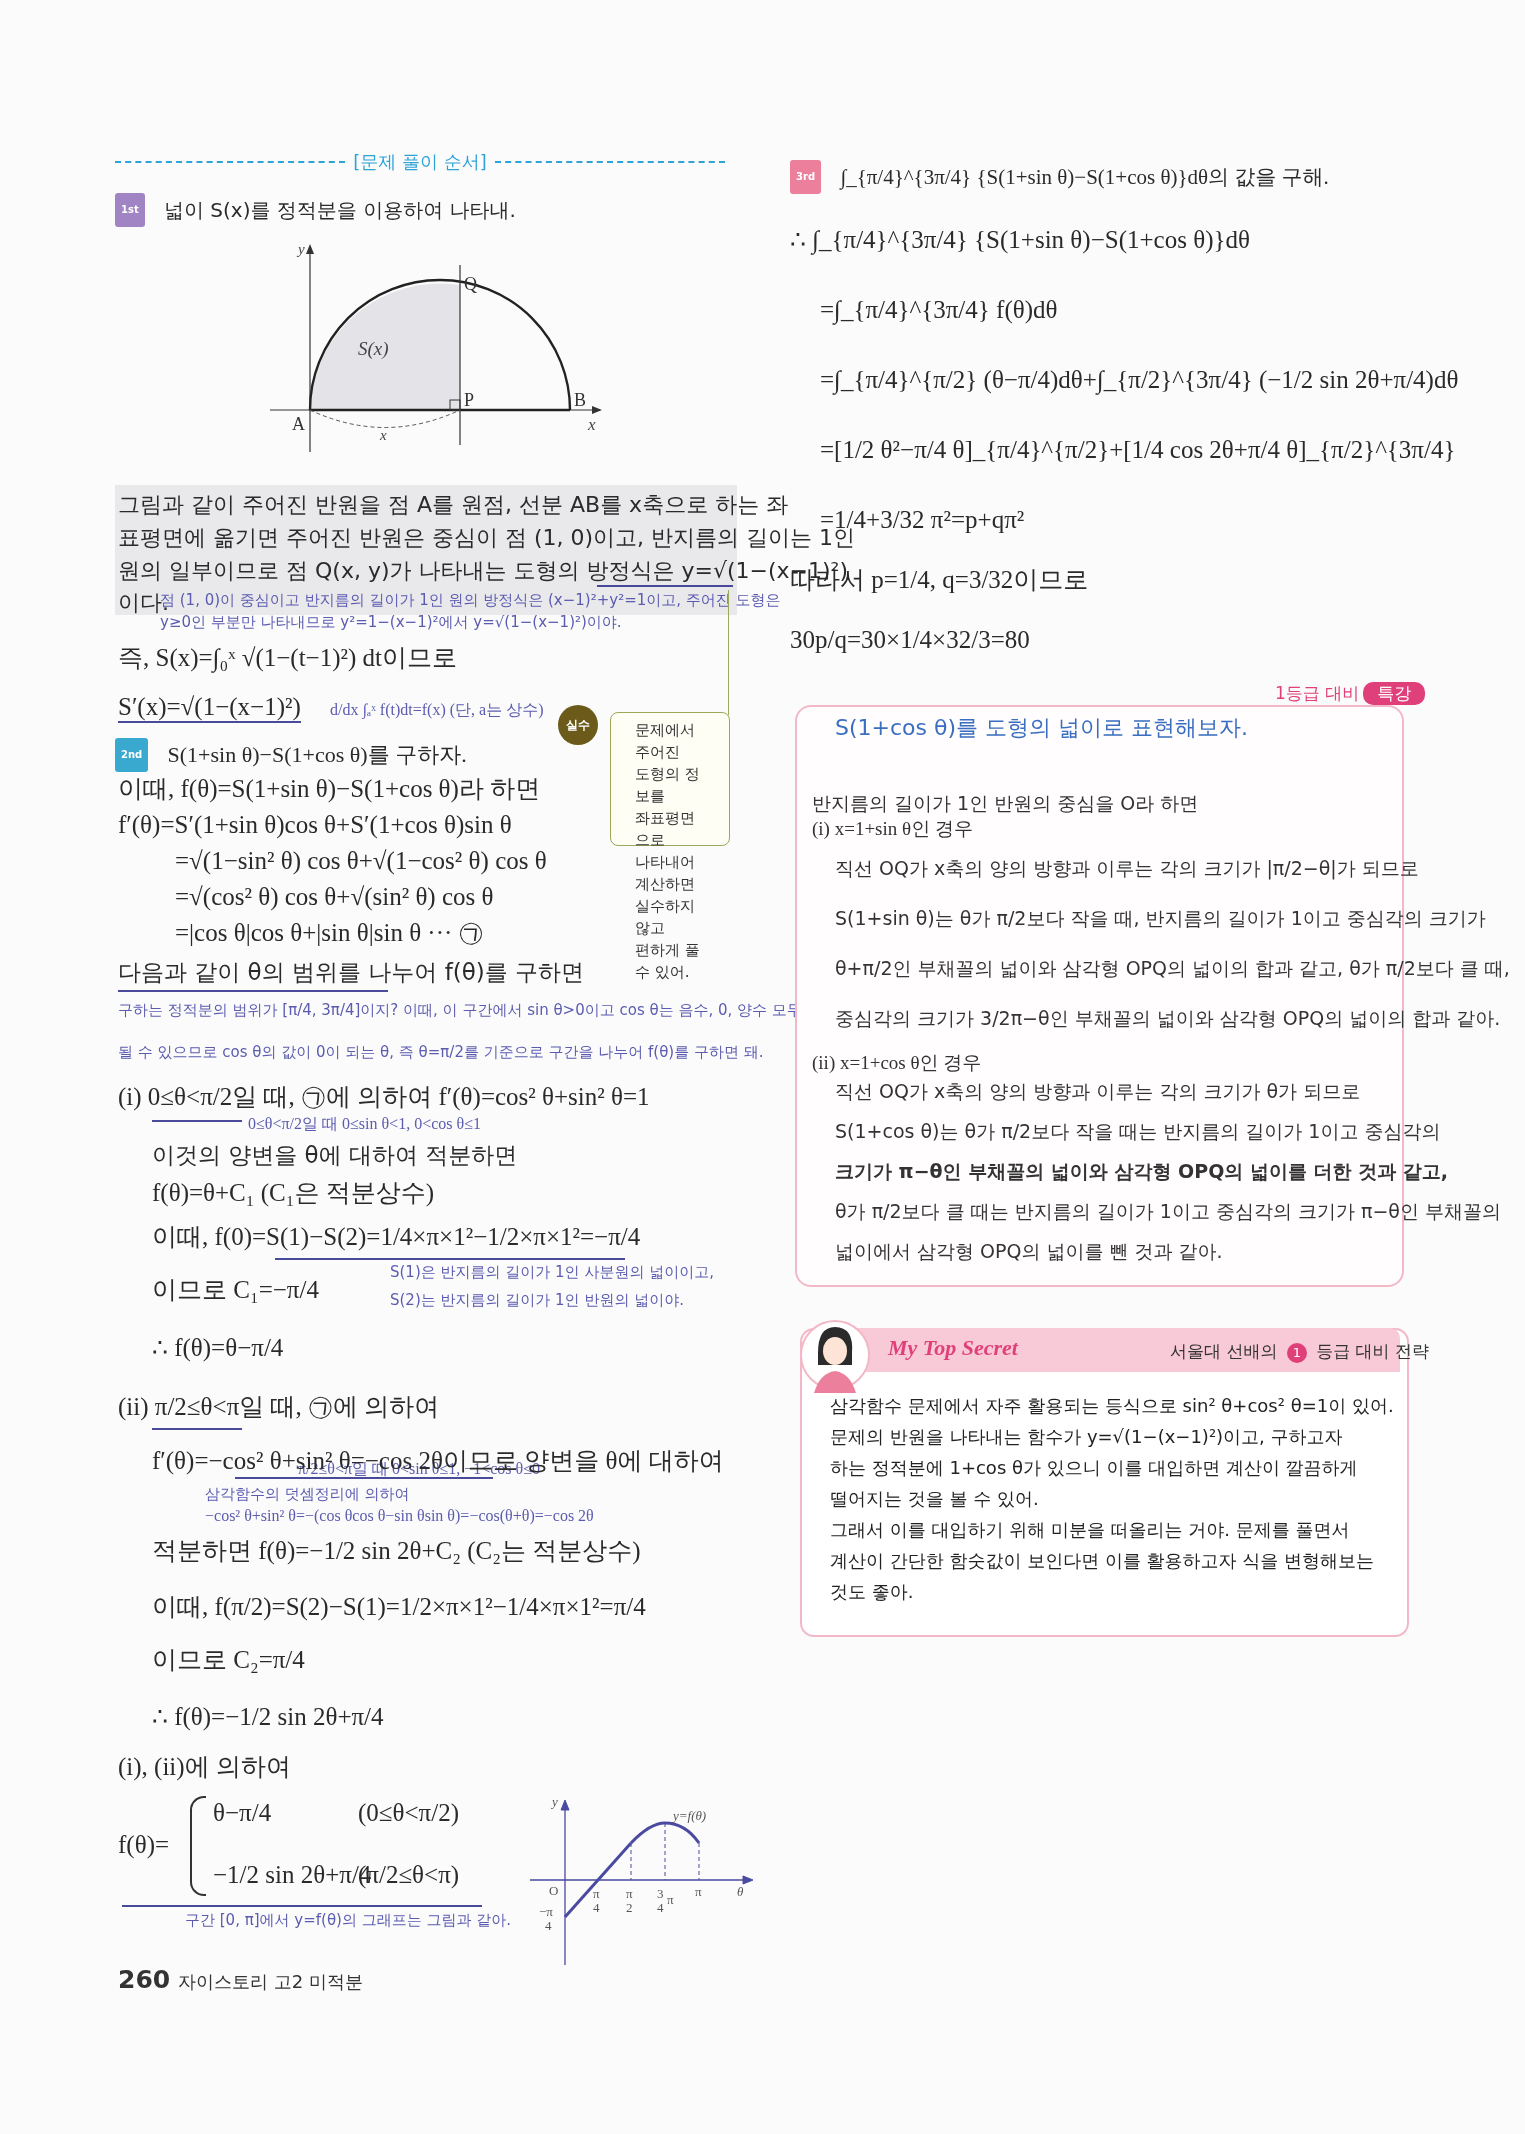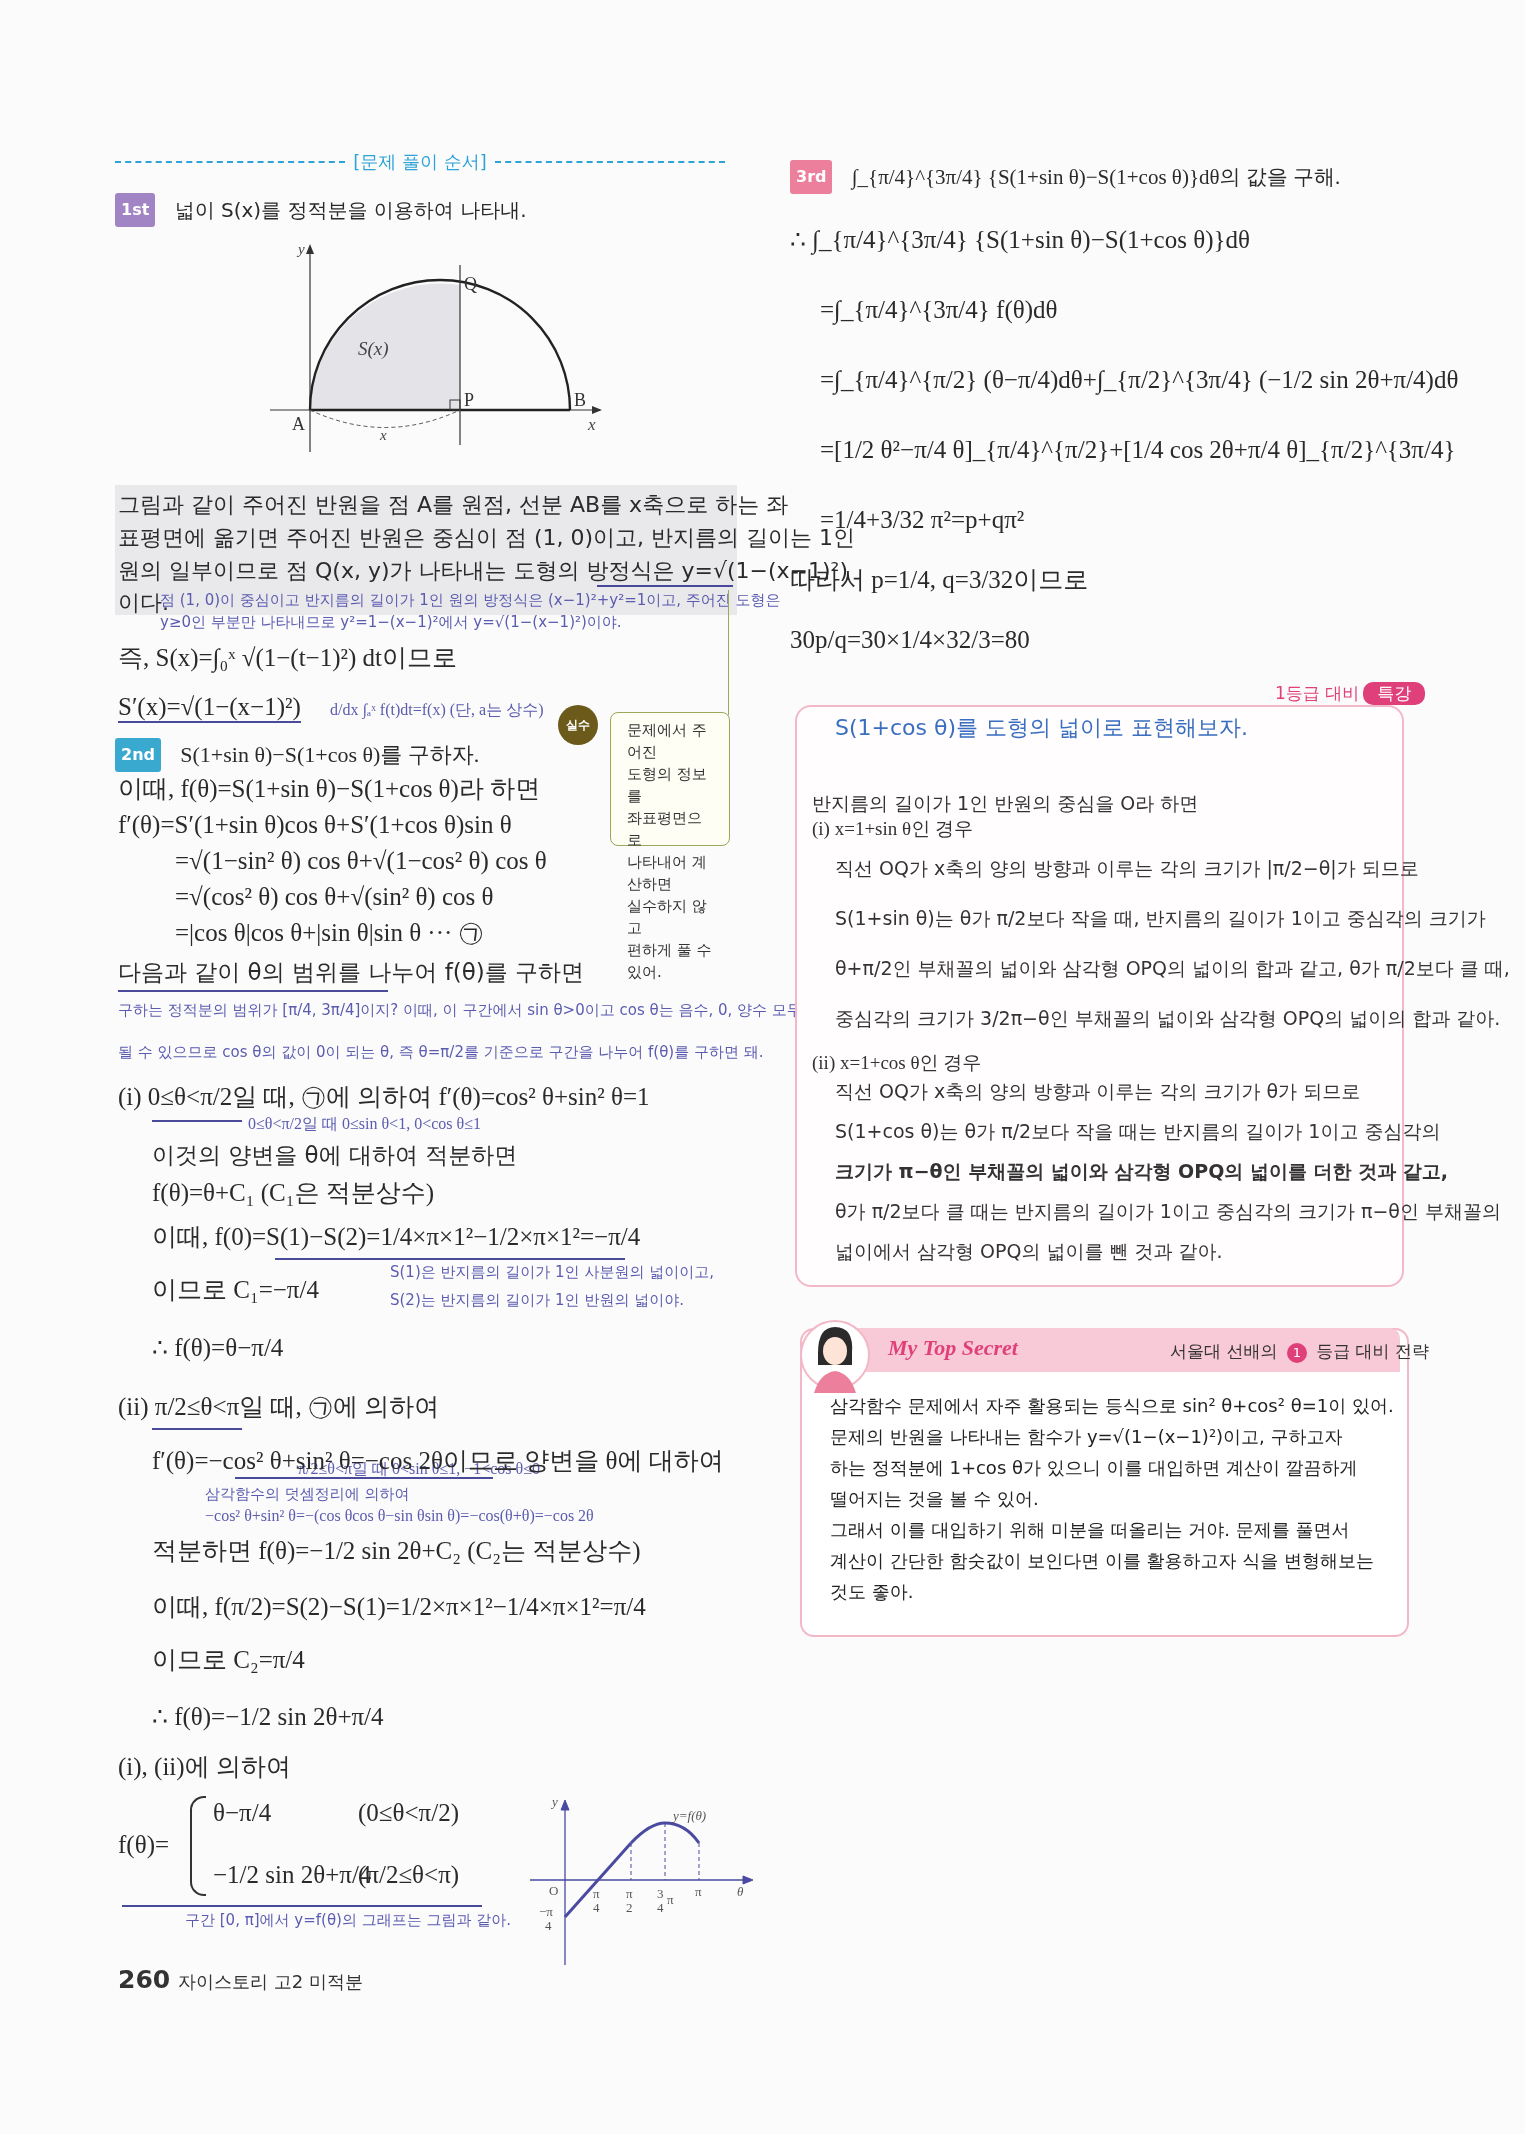--- a/index.html
+++ b/index.html
@@ -8,34 +8,34 @@
     background:#fbfbfb;
     font-family:"DejaVu Sans", sans-serif; color:#2a2a2a;
   }
   .abs { position:absolute; }
   .line { position:absolute; font-size:23px; line-height:30px; white-space:nowrap; }
   .math { font-family:"Liberation Serif","DejaVu Serif", serif; font-size:25px; }
   .note { position:absolute; color:#5b5bb0; font-size:15px; line-height:20px; white-space:nowrap; }
   .note .math { font-size:16px; }
   .ul { border-bottom:2px solid #4a4a9a; padding-bottom:1px; }
   .step-badge {
-    display:inline-block; color:#fff; font-size:16px; font-weight:bold;
+    display:inline-block; color:#fff; font-size:10px; font-weight:bold;
     padding:2px 6px; border-radius:3px; margin-right:12px; vertical-align:middle;
   }
   .header-rule {
     position:absolute; left:115px; top:152px; width:610px; height:20px;
     display:flex; align-items:center; gap:8px; color:#2ea3d8;
   }
   .header-rule .dash { flex:1; border-top:2px dashed #2ea3d8; }
   .header-rule span { font-size:18px; white-space:nowrap; }
   .shade { position:absolute; background:#e9e9ec; }
   .callout {
     position:absolute; left:610px; top:712px; width:120px; height:134px;
     border:1.5px solid #9aa85a; border-radius:8px; background:#fffef4;
-    font-size:15px; line-height:22px; padding:6px 16px; box-sizing:border-box; color:#333;
+    font-size:15px; line-height:22px; padding:6px 24px; box-sizing:border-box; color:#333;
   }
   .callout-badge {
     position:absolute; left:558px; top:705px; width:40px; height:40px; border-radius:50%;
     background:#6b5a1a; color:#fff; font-size:12px; font-weight:bold; text-align:center; line-height:40px;
   }
   .special-box {
     position:absolute; left:795px; top:705px; width:605px; height:578px;
     border:2px solid #f3b8c8; border-radius:16px; background:#fffdfd;
   }
   .special-tag {

